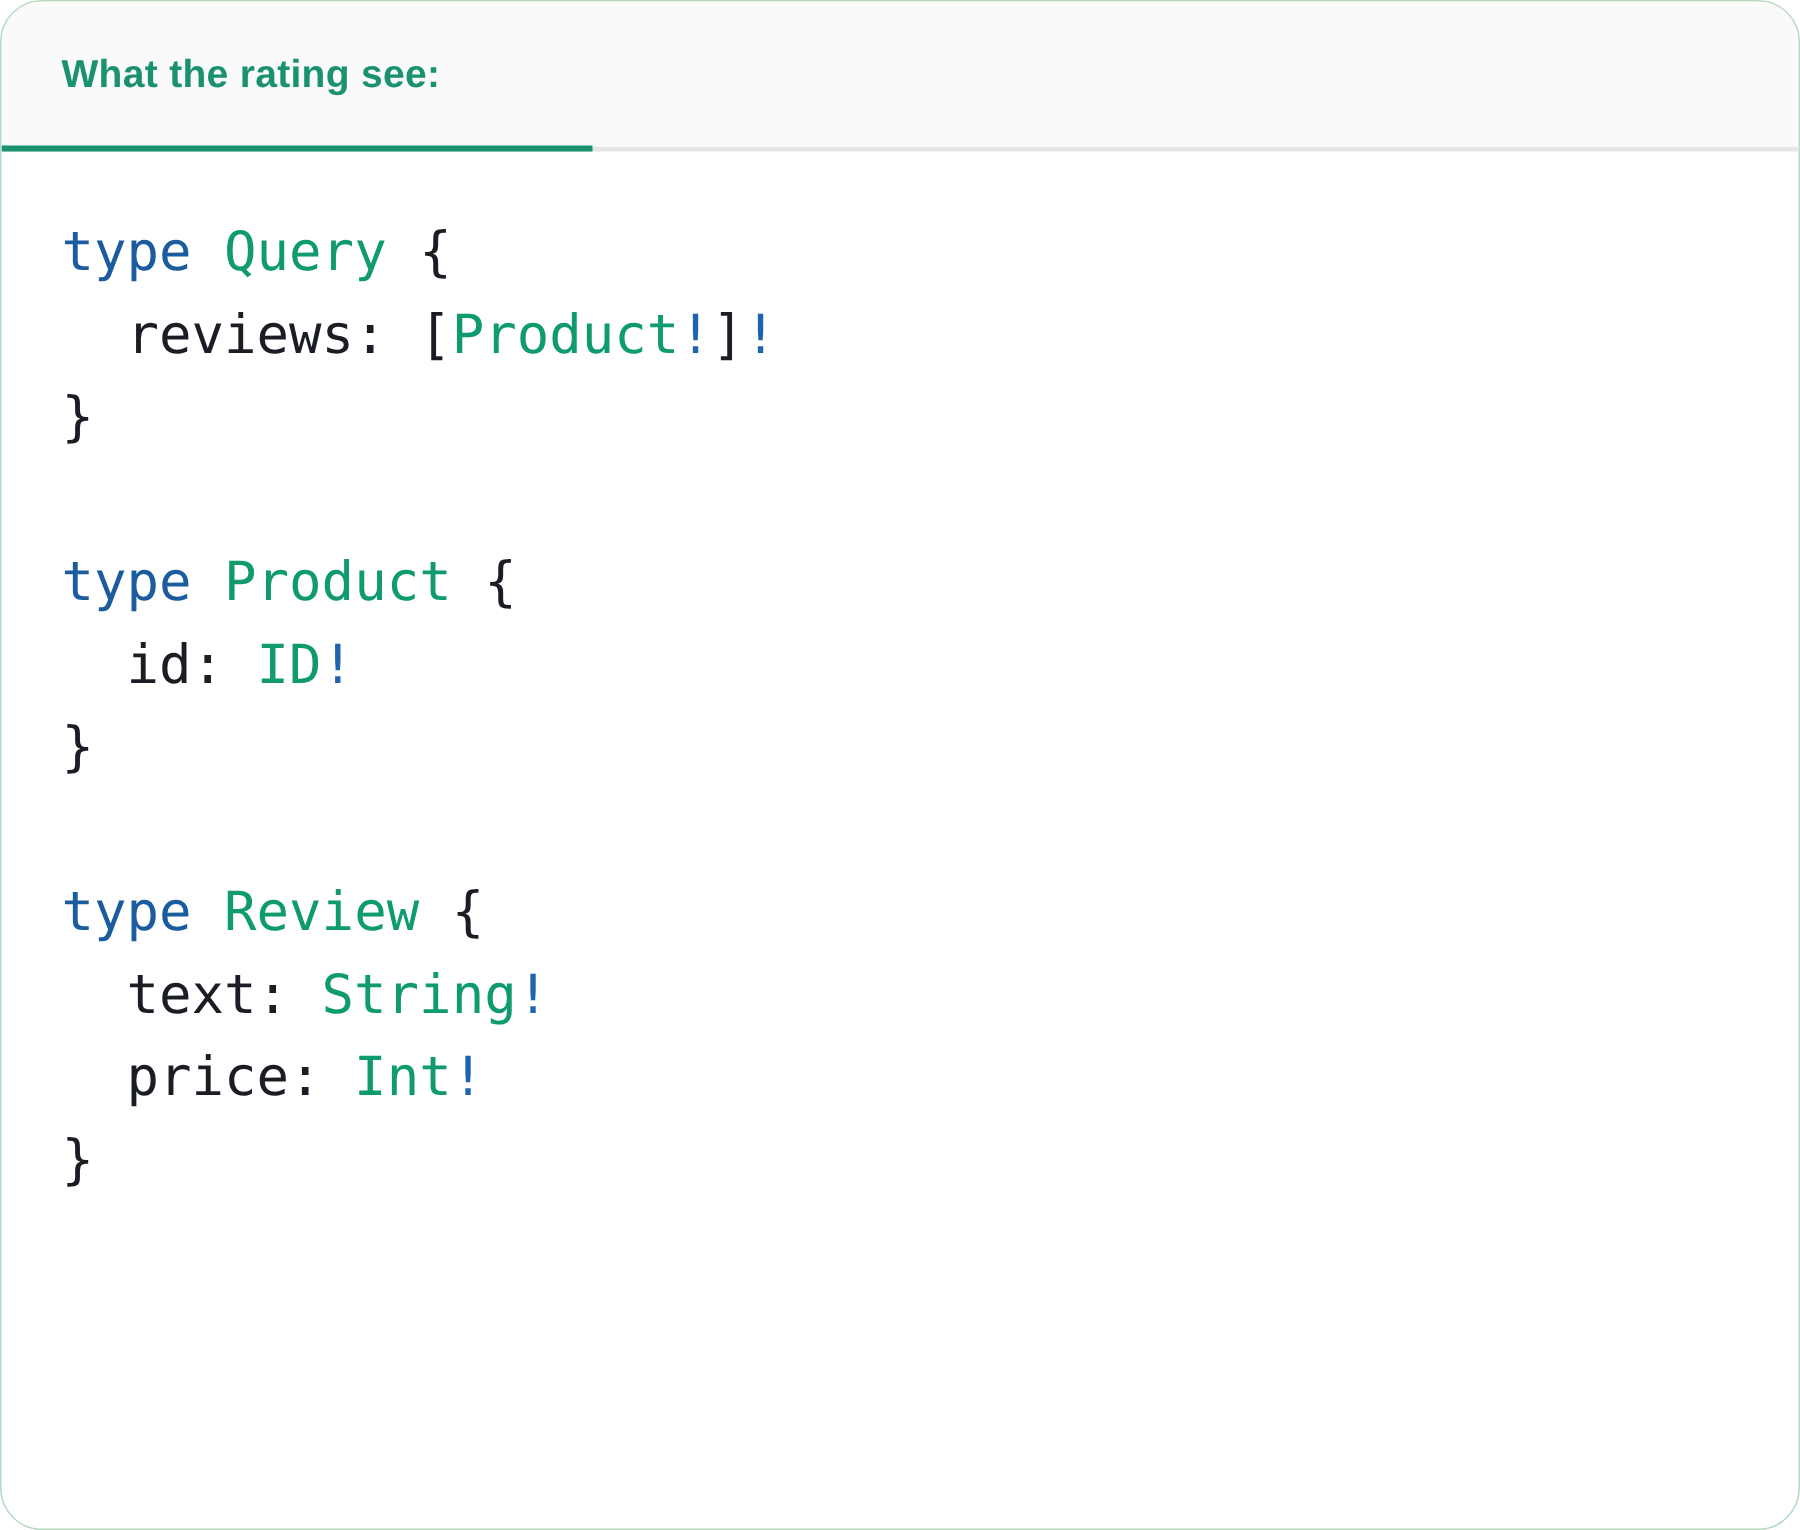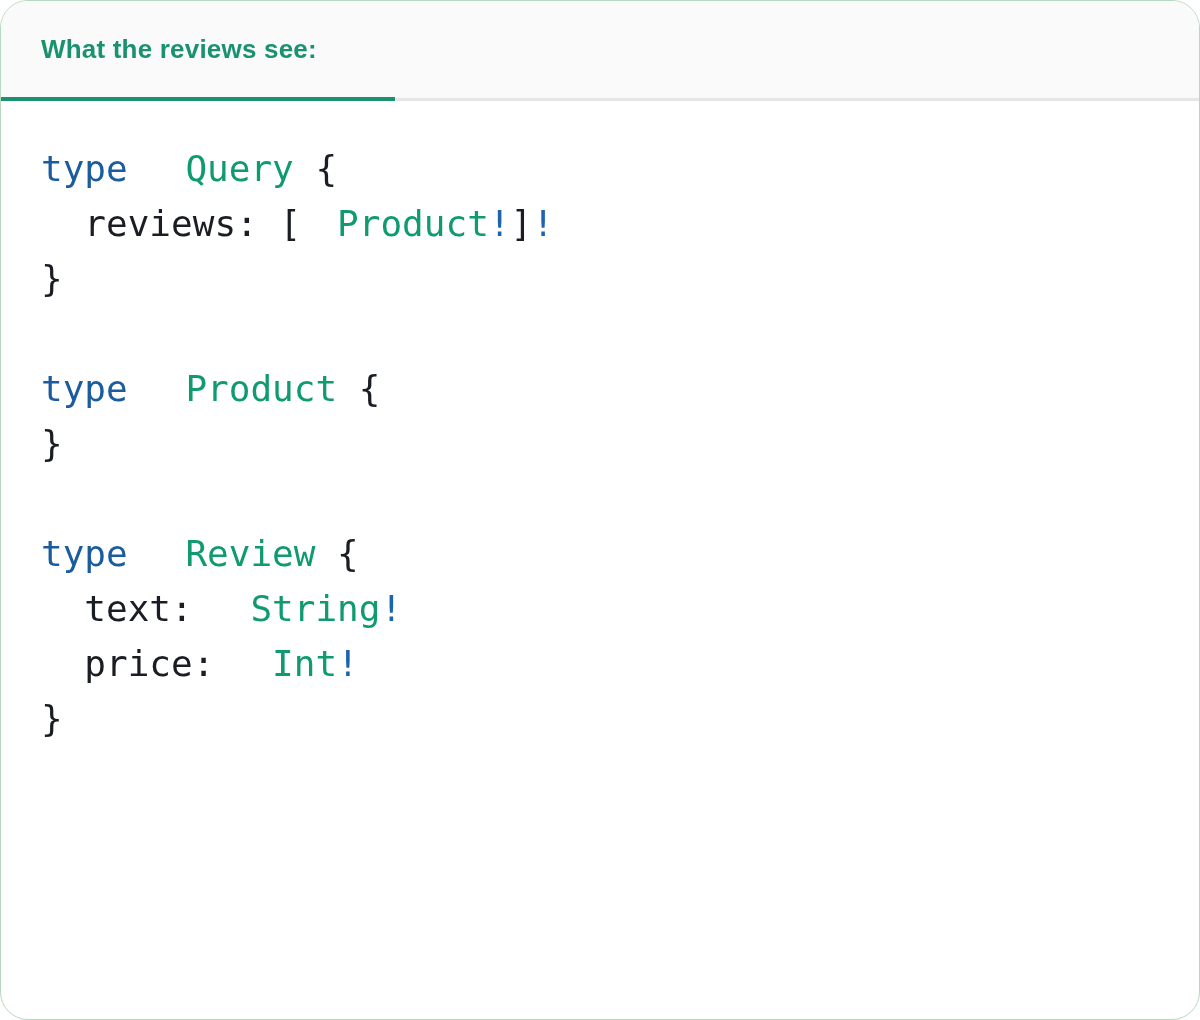--- a/index.html
+++ b/index.html
@@ -40,40 +40,41 @@
   }
   .code {
     padding: 40px 0 0 40px;
     font-family: "DejaVu Sans Mono", "Liberation Mono", monospace;
     font-size: 36px;
     line-height: 55px;
     color: var(--plain, #1a1e24);
   }
   .line { height: 55px; white-space: pre; }
   .tok-keyword { color: var(--keyword, #1a5c9e); }
-  .tok-type    { color: var(--type, #0f9a70); margin-left: 36px; }
+  .tok-type    { color: var(--type, #0f9a70); }
   .tok-bang    { color: var(--bang, #1c64ae); }
   .tok-plain   { color: var(--plain, #1a1e24); }
 </style>
 </head>
 <body>
 
 <div class="card">
   <div class="tabbar">
     <div class="tab">
-      <span>What the reviews see:</span>
+      <span>What the rating see:</span>
     </div>
     <div class="tab-underline"></div>
   </div>
   <div class="code">
       <div class="line"><span class="tok-keyword">type</span><span class="tok-plain"> </span><span class="tok-type">Query</span><span class="tok-plain"> {</span></div>
       <div class="line"><span class="tok-plain">  reviews: [</span><span class="tok-type">Product</span><span class="tok-bang">!</span><span class="tok-plain">]</span><span class="tok-bang">!</span></div>
       <div class="line"><span class="tok-plain">}</span></div>
       <div class="line">&nbsp;</div>
       <div class="line"><span class="tok-keyword">type</span><span class="tok-plain"> </span><span class="tok-type">Product</span><span class="tok-plain"> {</span></div>
+      <div class="line"><span class="tok-plain">  id: </span><span class="tok-type">ID</span><span class="tok-bang">!</span></div>
       <div class="line"><span class="tok-plain">}</span></div>
       <div class="line">&nbsp;</div>
       <div class="line"><span class="tok-keyword">type</span><span class="tok-plain"> </span><span class="tok-type">Review</span><span class="tok-plain"> {</span></div>
       <div class="line"><span class="tok-plain">  text: </span><span class="tok-type">String</span><span class="tok-bang">!</span></div>
       <div class="line"><span class="tok-plain">  price: </span><span class="tok-type">Int</span><span class="tok-bang">!</span></div>
       <div class="line"><span class="tok-plain">}</span></div>
     </div>
 </div>
 
 </body></html>

